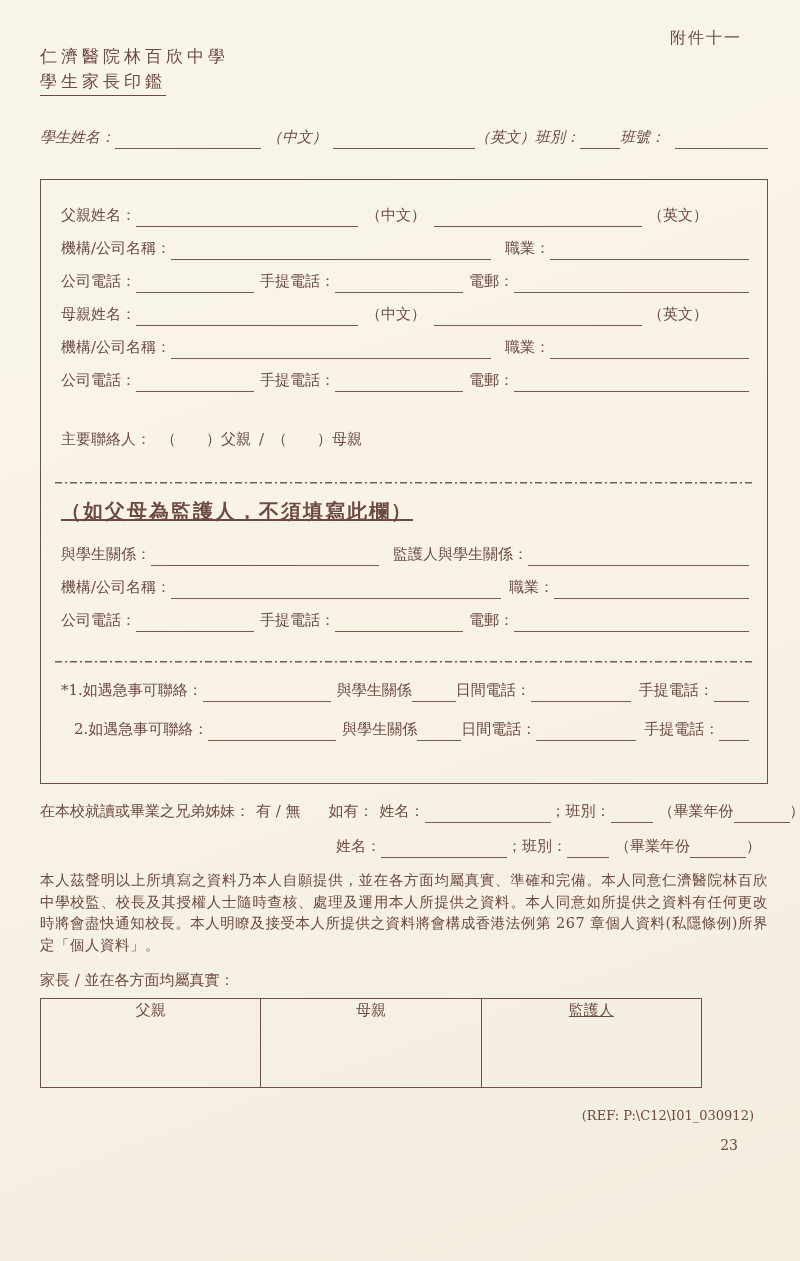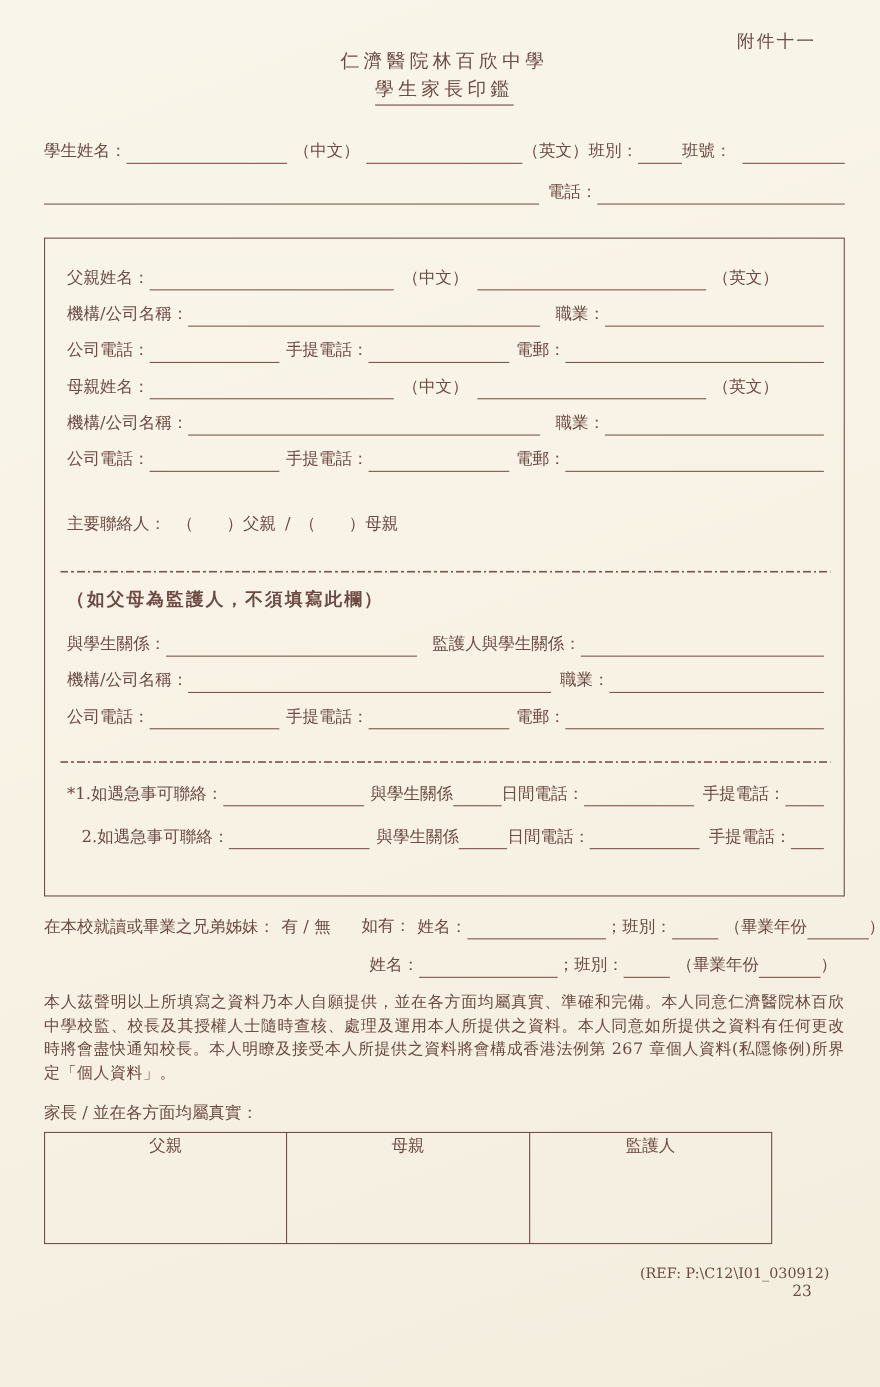--- a/index.html
+++ b/index.html
@@ -18,72 +18,72 @@
     background-image:linear-gradient(160deg, #faf5ea 0%, #f7f2e4 55%, #f3edde 100%);
     color:var(--ink);
     font-family:"DejaVu Serif","Liberation Serif",serif;
     padding:40px 32px 0 40px;
     overflow:hidden;
   }
   .appendix{
     position:absolute;top:28px;right:58px;
     font-size:16px;letter-spacing:2px;
   }
-  .title-block{text-align:center;margin-top:4px;}
+  .title-block{margin-top:4px;}
   .school{font-size:17px;letter-spacing:4px;line-height:25px;}
   .form-title{display:inline-block;font-size:17px;letter-spacing:4px;line-height:25px;
     border-bottom:1px solid var(--ink);padding-bottom:1px;}
   .row{display:flex;align-items:flex-end;font-size:15px;line-height:23px;white-space:nowrap;}
   .lbl{flex:none;}
   .bl{display:inline-block;flex:none;height:1.1em;border-bottom:1px solid var(--line);}
   .grow{flex:1 1 auto;}
   .student{margin-top:30px;}
-  .student .row{margin-bottom:14px;}
+  .student .row{margin-bottom:14px;font-style:italic;}
   .box{
     margin-top:30px;
     border:1px solid var(--border);
     padding:24px 18px 26px 20px;
   }
   .box .row{margin-bottom:10px;}
   .mother-block{}
   .contact-row{margin-top:36px;}
   .contact-note{font-size:11.5px;align-self:center;margin-left:2px;letter-spacing:1px;}
   .opt{margin:0 4px;}
   .divider{
     height:3px;margin:30px -6px 14px -6px;
     background-image:repeating-linear-gradient(90deg,
       var(--line) 0 7px, transparent 7px 10px,
       var(--line) 10px 12px, transparent 12px 15px);
     background-size:auto 1.5px;background-repeat:repeat-x;background-position:0 1px;
   }
   .divider2{margin-top:28px;margin-bottom:16px;}
-  .guardian-note{font-size:16px;font-weight:bold;letter-spacing:2px;margin-bottom:18px;}
+  .guardian-note{font-size:20px;font-weight:bold;letter-spacing:2px;margin-bottom:18px;text-decoration:underline;}
   .emg .row{margin-bottom:16px;}
   .emg{margin-top:2px;}
   .prefix{flex:none;}
   .siblings{margin-top:16px;}
   .siblings .row{margin-bottom:12px;}
   .declaration{
     margin-top:12px;
     font-size:14.5px;line-height:21.5px;
     text-align:justify;letter-spacing:0.5px;
   }
   .sign-label{margin-top:6px;font-size:15px;}
   .sign-table{
     margin-top:8px;
-    width:662px;height:102px;
+    width:662px;height:90px;
     border:1px solid var(--border);
     display:flex;box-sizing:border-box;
   }
   .sign-cell{flex:1 1 0;border-right:1px solid var(--border);text-align:center;
     font-size:15px;padding-top:2px;box-sizing:border-box;}
-  .sign-cell:last-child{border-right:none;}
+  .sign-cell:last-child{border-right:none;text-decoration:underline;}
   .ref-line{margin-top:20px;text-align:right;font-size:13px;padding-right:14px;
     font-family:"DejaVu Serif","Liberation Serif",serif;}
-  .page-no{text-align:right;font-size:14px;padding-right:30px;}
+  .page-no{margin-top:14px;text-align:right;font-size:14px;padding-right:30px;}
   .ml6{margin-left:6px;}.ml8{margin-left:8px;}.ml10{margin-left:10px;}.ml14{margin-left:14px;}.ml28{margin-left:28px;font-family:Liberation Serif, serif;}
 </style>
 </head>
 <body>
 
 <div class="page">
 
   <div class="appendix">附件十一</div>
 
   <div class="title-block">
@@ -95,25 +95,20 @@
     <div class="row">
       <span class="lbl">學生姓名：</span>
       <span class="bl" style="width:146px"></span>
       <span class="lbl ml6">（中文）</span>
       <span class="bl ml6" style="width:142px"></span>
       <span class="lbl">（英文）</span>
       <span class="lbl">班別：</span>
       <span class="bl" style="width:40px"></span>
       <span class="lbl">班號：</span>
       <span class="bl grow ml10"></span>
-    </div>
-    <div class="row">
-      <span class="bl" style="width:450px"></span>
-      <span class="lbl ml8">電話：</span>
-      <span class="bl grow"></span>
     </div>
   </div>
 
   <div class="box">
 
     <div>
       <div class="row">
         <span class="lbl">父親姓名：</span>
         <span class="bl" style="width:222px"></span>
         <span class="lbl ml8">（中文）</span>

